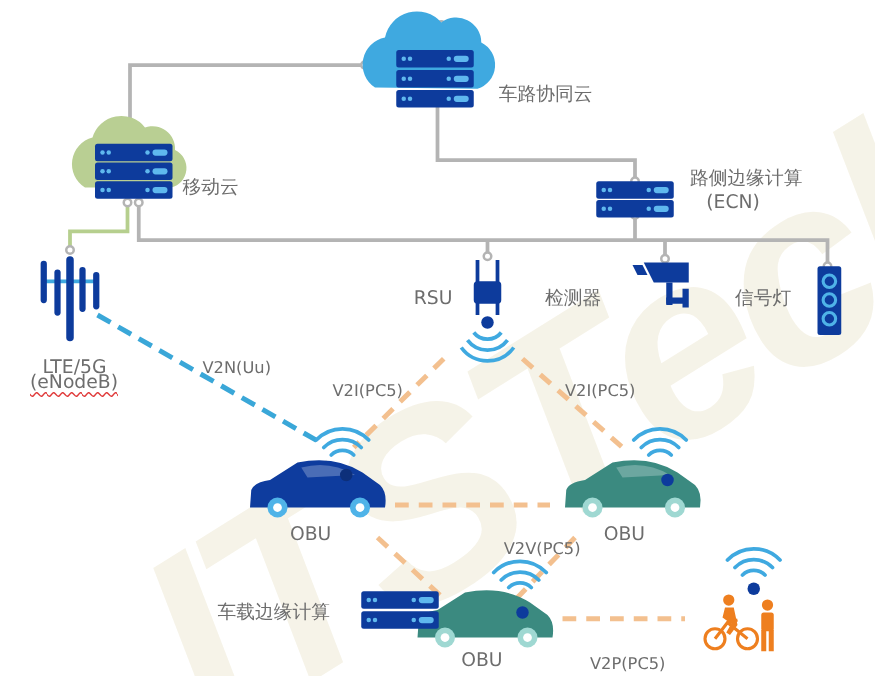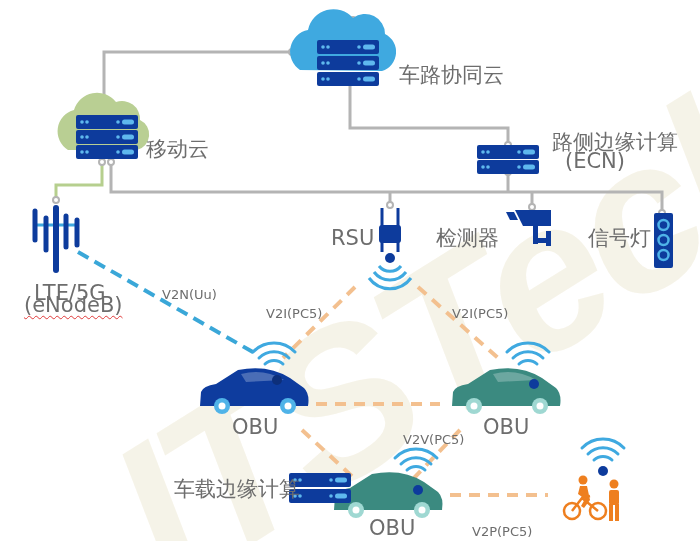--- a/index.html
+++ b/index.html
@@ -1,18 +1,18 @@
 <!DOCTYPE html>
 <html><head>
 <meta charset="utf-8">
 <style>
   html,body{margin:0;padding:0;background:#ffffff;}
   body{width:700px;height:541px;position:relative;overflow:hidden;font-family:"DejaVu Sans","Liberation Sans",sans-serif;}
   #diagram{position:absolute;left:0;top:0;width:700px;height:541px;}
-  .lbl{position:absolute;color:#6d6d6d;font-size:21px;line-height:18px;white-space:nowrap;}
+  .lbl{position:absolute;color:#6d6d6d;font-size:15px;line-height:18px;white-space:nowrap;}
   .lbl.small{font-size:13px;}
   .watermark{position:absolute;left:40px;top:60px;font-family:"Liberation Sans",sans-serif;font-weight:bold;font-style:italic;font-size:210px;color:#f5f2e6;transform:rotate(-32deg);transform-origin:left top;letter-spacing:-6px;opacity:.9;top:430px;left:70px;}
   .squig{text-decoration:underline wavy #e03a3a;text-decoration-thickness:1px;text-underline-offset:3px;}
 </style>
 </head>
 <body>
 
 <div class="watermark">ITSTech</div>
 
 <svg id="diagram" width="700" height="541" viewBox="0 0 700 541">

